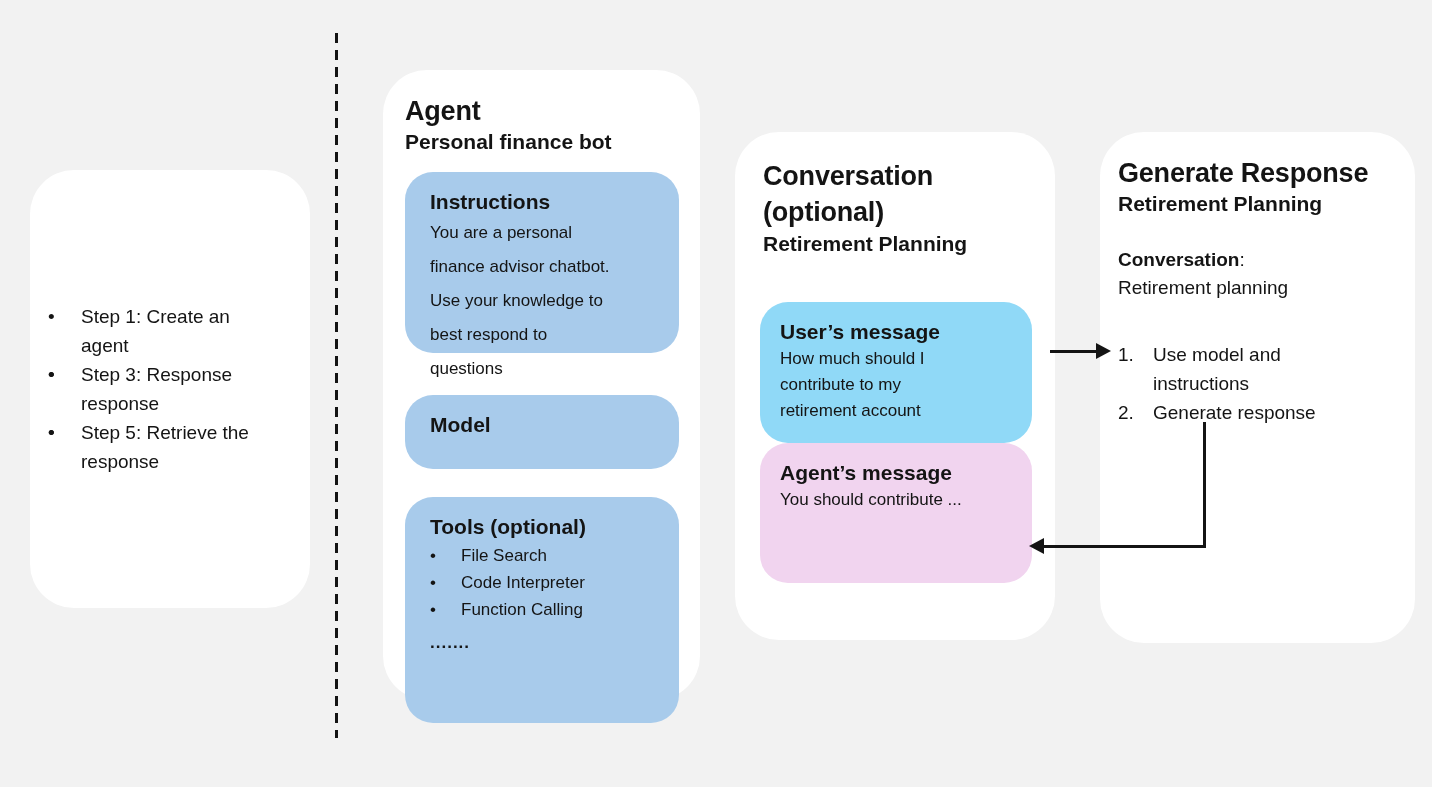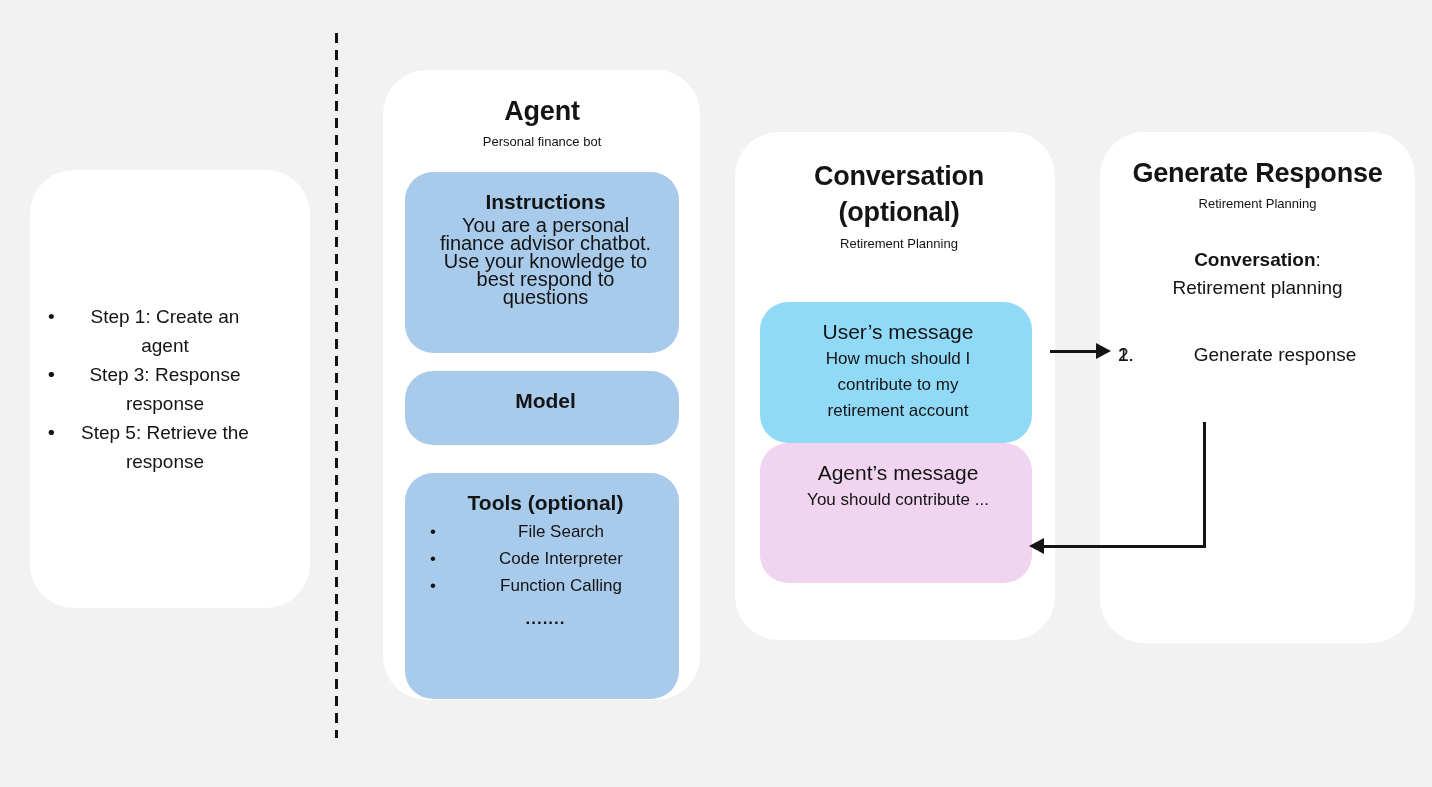--- a/index.html
+++ b/index.html
@@ -14,49 +14,49 @@
   html, body { background: var(--background); }
   .canvas {
     position: relative;
     width: 1432px;
     height: 787px;
     background: var(--background);
     font-family: "Liberation Sans", sans-serif;
     color: var(--ink);
     overflow: hidden;
   }
-  .card { position: absolute; background: var(--card); border-radius: 44px; text-align: center; }
+  .card { position: absolute; background: var(--card); border-radius: 44px; }
   .pre { white-space: pre-line; }
   .card h2 { font-size: 27px; line-height: 34px; font-weight: 700; letter-spacing: -0.2px; }
-  .card .subtitle { font-size: 13px; line-height: 28px; font-weight: 400; }
+  .card .subtitle { font-size: 21px; line-height: 28px; font-weight: 700; }
 
   
   .steps-card { left: 30px; top: 170px; width: 280px; height: 438px; display: flex; align-items: center; }
   .steps-card ul { list-style: none; padding: 0 25px 0 18px; }
   .steps-card li { position: relative; padding-left: 33px; font-size: 19px; line-height: 29px; }
   .steps-card .bullet { position: absolute; left: 0; top: 0; }
 
   
   .agent-card { left: 383px; top: 70px; width: 317px; height: 630px; padding: 24px 21px 0 22px; }
   .bluebox { background: var(--blue_box); border-radius: 28px; padding: 16px 18px 0 25px; width: 274px; }
   .bluebox h3 { font-size: 21px; line-height: 28px; font-weight: 700; }
-  .bluebox p { font-size: 20px; line-height: 18px; }
+  .bluebox p { font-size: 17px; line-height: 34px; }
   .box-instructions { margin-top: 16px; height: 181px; }
-  .box-model { margin-top: 18px; height: 74px; }
+  .box-model { margin-top: 42px; height: 74px; }
   .box-tools { margin-top: 28px; height: 226px; }
   .box-tools ul { list-style: none; margin-top: 1px; }
   .box-tools li { position: relative; padding-left: 31px; font-size: 17px; line-height: 27px; }
   .box-tools .bullet { position: absolute; left: 0; top: 0; }
   .box-tools .dots { font-size: 17px; line-height: 24px; margin-top: 8px; letter-spacing: 1px; font-weight: 700; }
 
   
   .conversation-card { left: 735px; top: 132px; width: 320px; height: 508px; padding: 26px 20px 0 28px; }
   .conversation-card h2 { line-height: 36px; }
   .msg { border-radius: 28px; padding: 16px 16px 0 20px; width: 272px; margin-left: -3px; }
-  .msg h3 { font-size: 21px; line-height: 28px; font-weight: 400; }
+  .msg h3 { font-size: 21px; line-height: 28px; font-weight: 700; }
   .msg p { font-size: 17px; line-height: 26px; }
   .msg-user { background: var(--cyan_box); height: 141px; margin-top: 44px; }
   .msg-agent { background: var(--pink_box); height: 140px; }
 
   
   .generate-card { left: 1100px; top: 132px; width: 315px; height: 511px; padding: 24px 18px 0 18px; }
   .generate-card .conv-line { margin-top: 28px; font-size: 19px; line-height: 28px; }
   .generate-card .conv-line .b { font-weight: 700; }
   .generate-card .conv-value { font-size: 19px; line-height: 28px; }
   .generate-card ol { list-style: none; margin-top: 38px; }
@@ -153,21 +153,22 @@
       <p>You should contribute ...</p>
     </div>
   </div>
 
   <div class="card generate-card">
     <h2>Generate Response</h2>
     <p class="subtitle">Retirement Planning</p>
     <p class="conv-line"><span class="b">Conversation</span><span>:</span></p>
     <p class="conv-value">Retirement planning</p>
     <ol>
-      <li><span class="num">1.</span></li>
+      <li><span class="num">1.</span><span class="pre">Use model and
+instructions</span></li>
       <li><span class="num">2.</span><span class="pre">Generate response</span></li>
     </ol>
   </div>
 
   <div>
     <div class="shaft-h a1-shaft"></div>
     <div class="head-right a1-head"></div>
   </div>
 
   <div>

